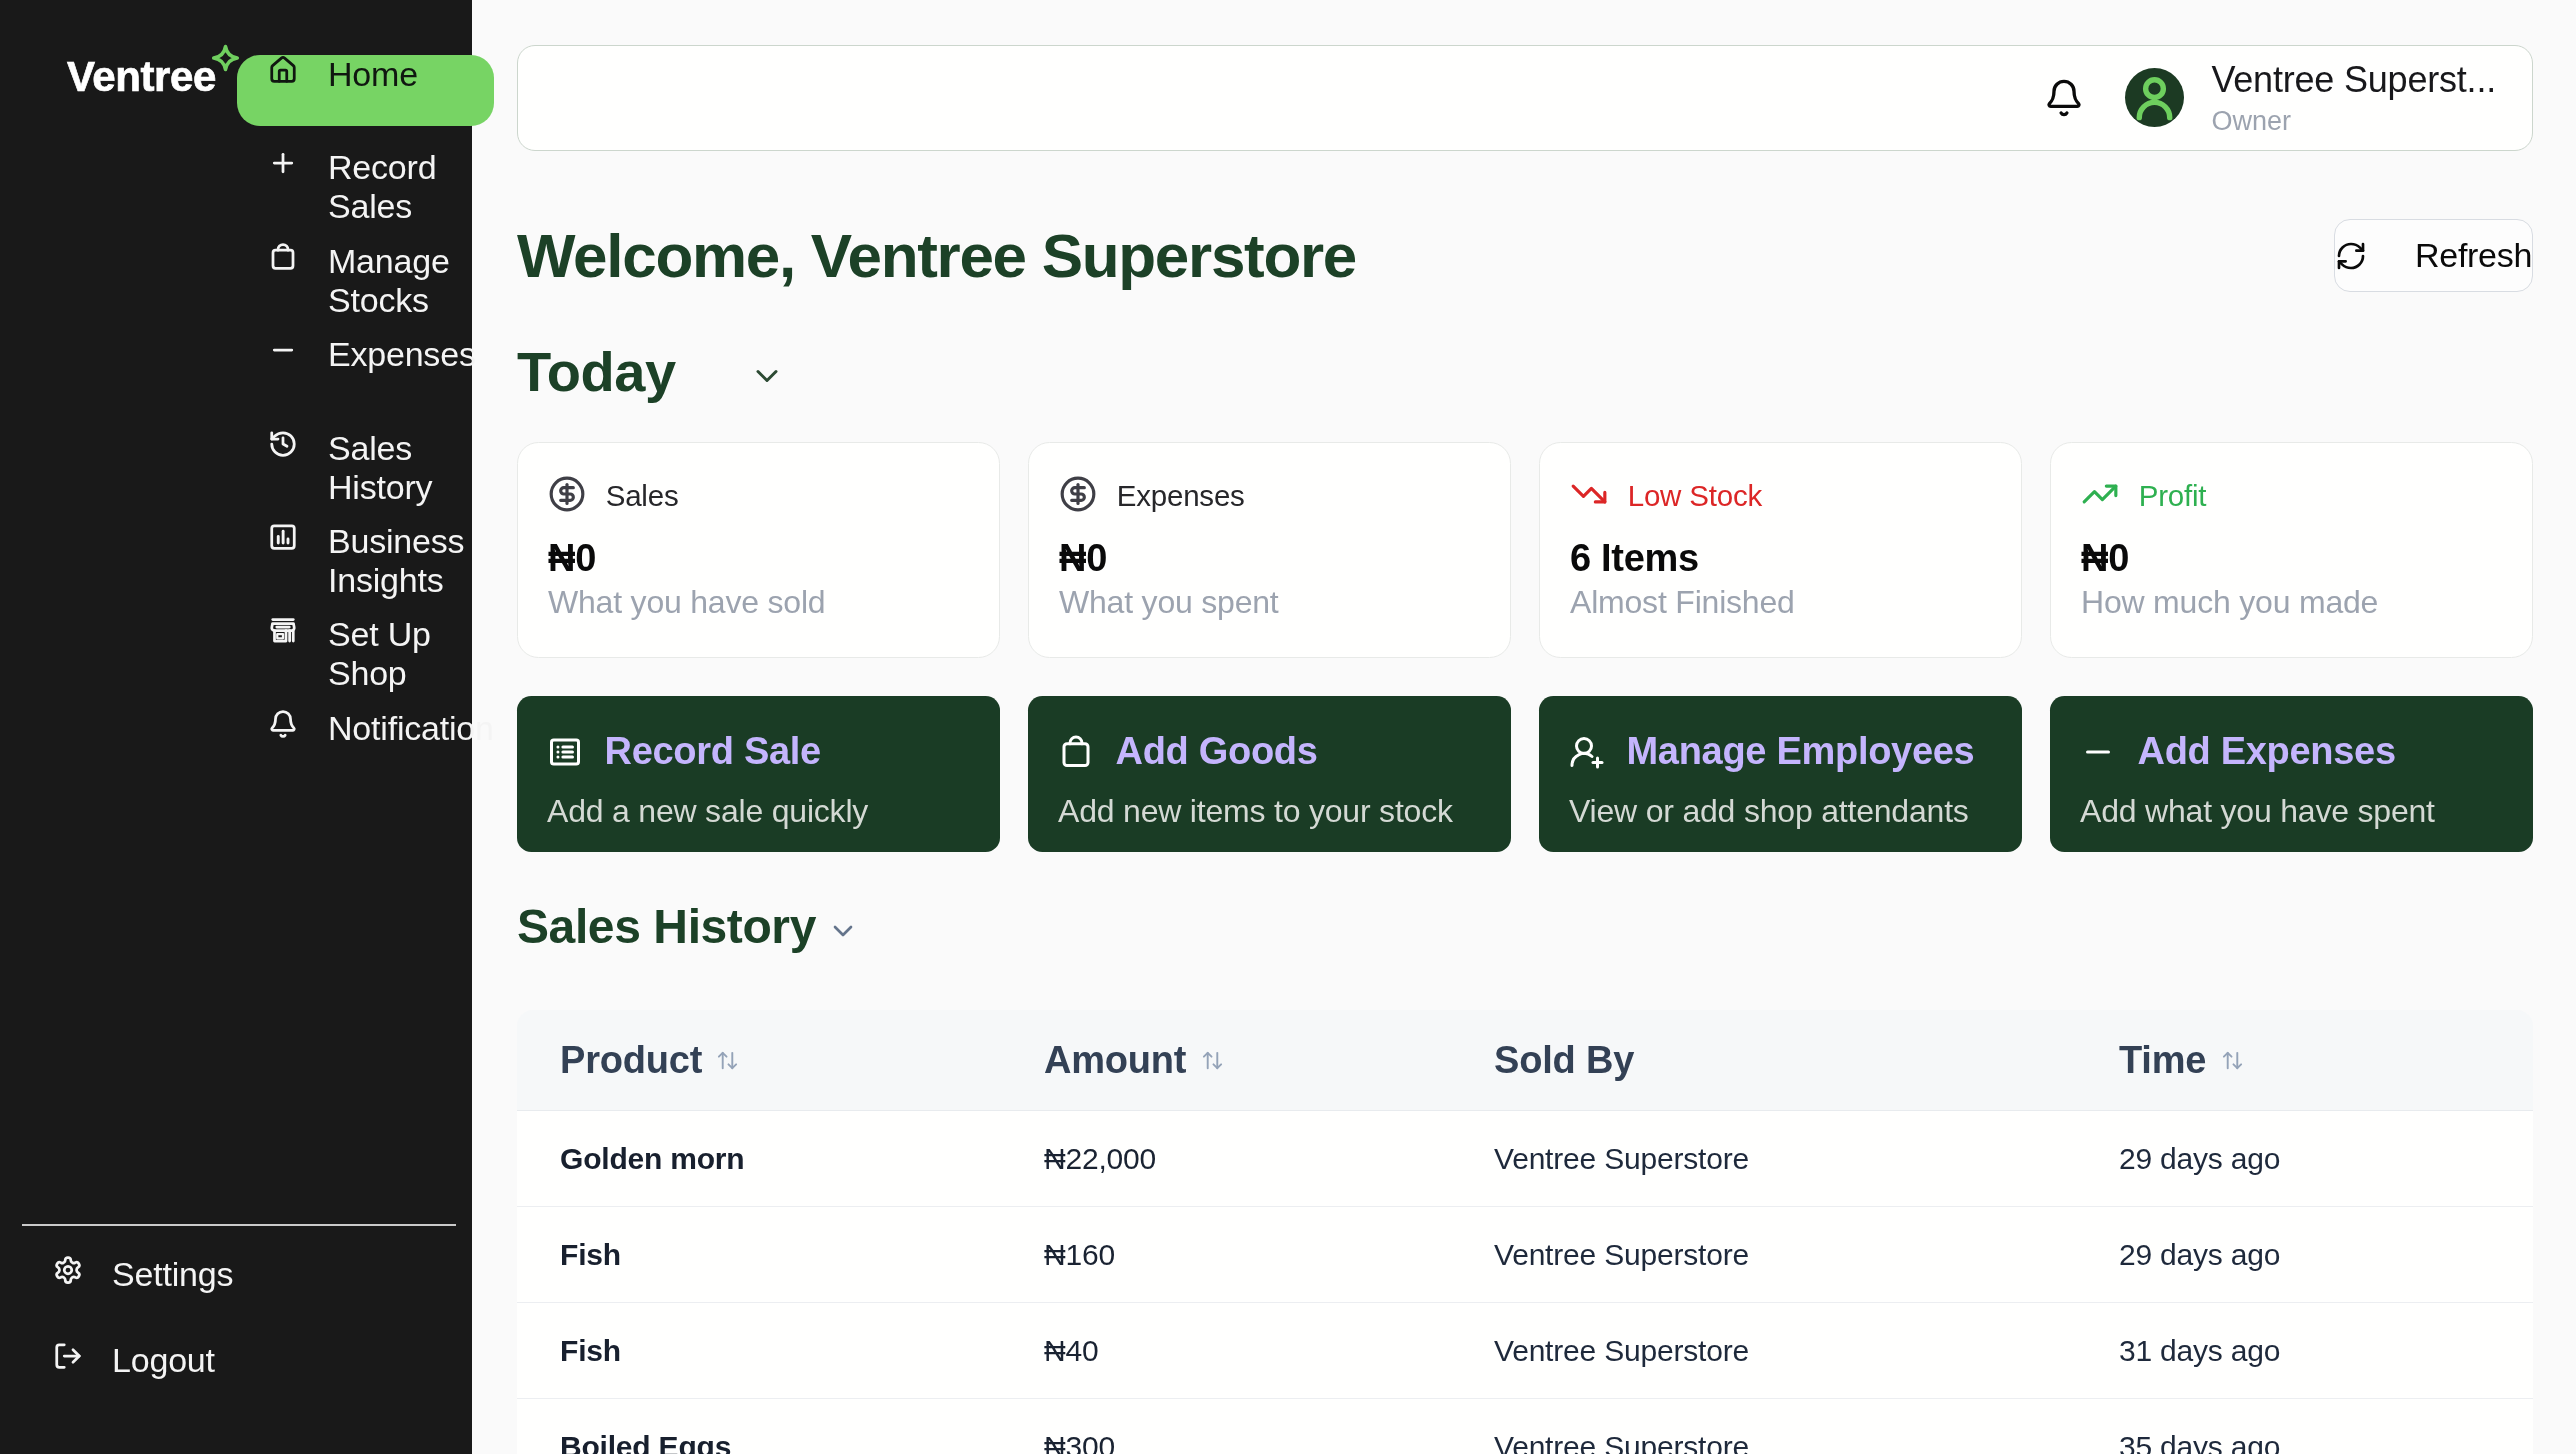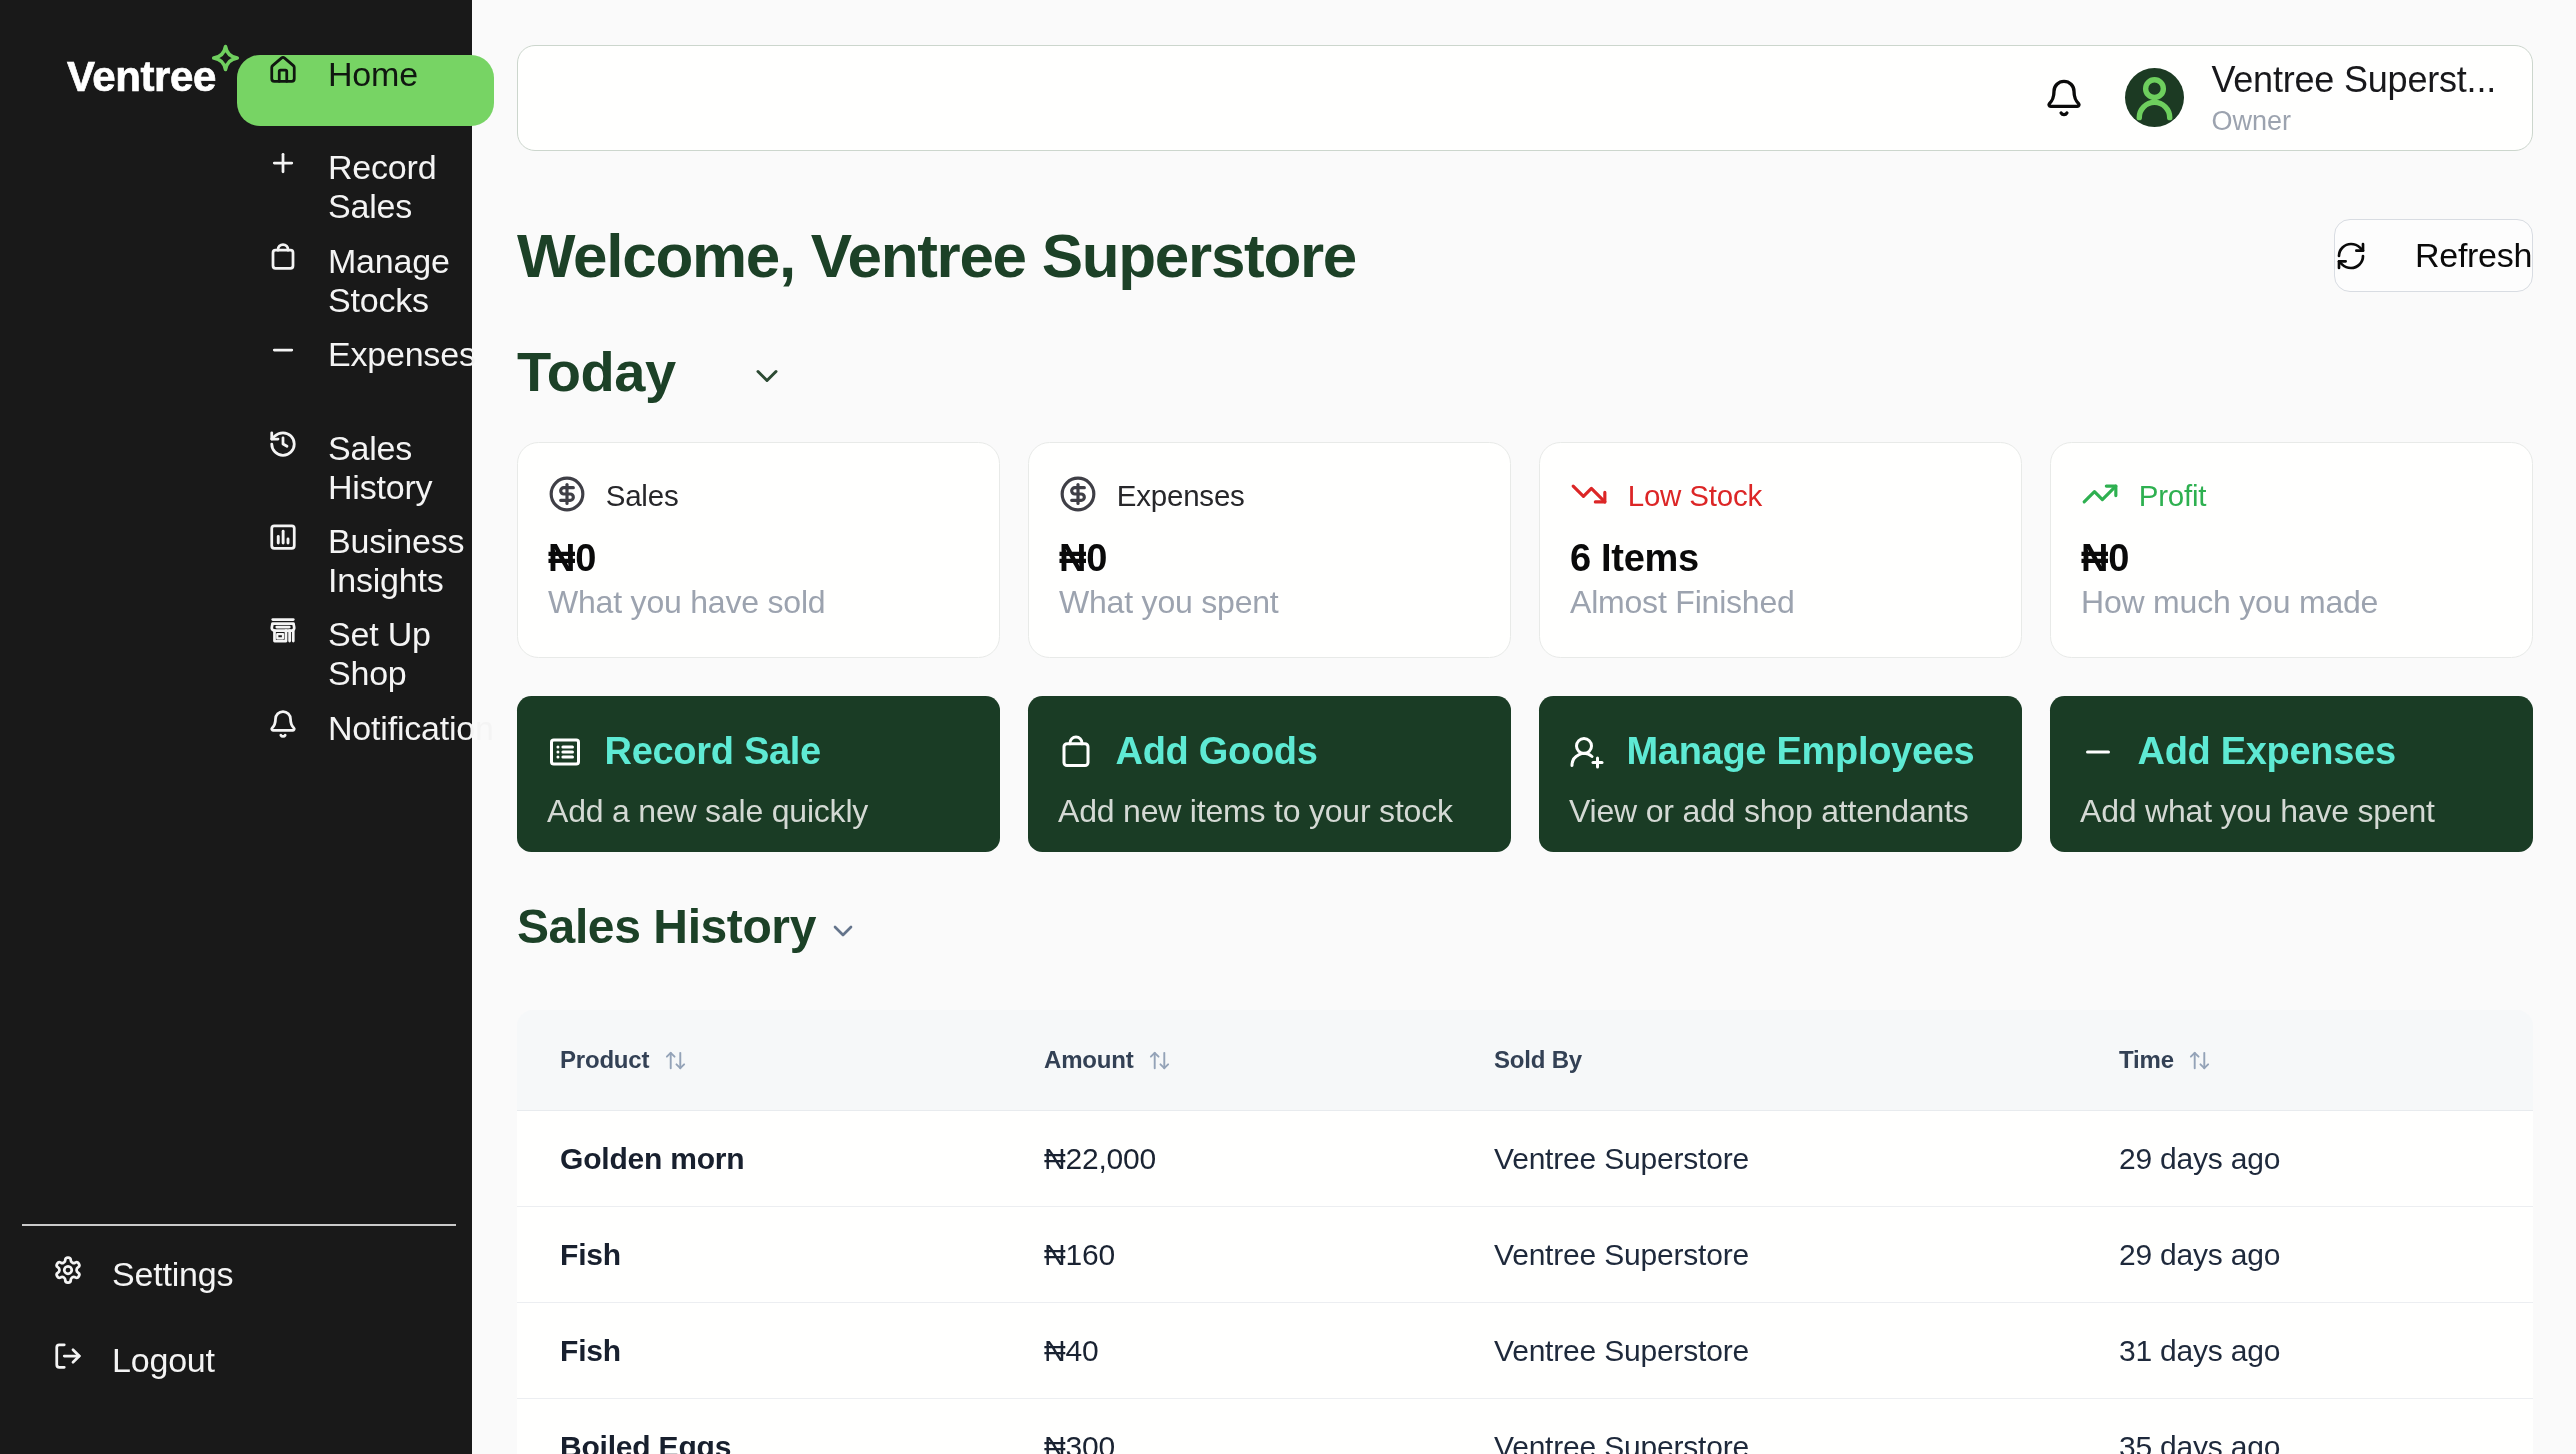--- a/index.html
+++ b/index.html
@@ -52,29 +52,29 @@
   .stat-top .sico svg { width:38px; height:38px; }
   .stat-label { font-size:29.5px; font-weight:500; color:#27272a; letter-spacing:-0.2px; }
   .stat-value { margin-top:25px; font-size:38px; font-weight:700; color:#0a0a0a; letter-spacing:-0.3px; line-height:41px; }
   .stat-caption { margin-top:5.4px; font-size:32px; color:#9ca3af; letter-spacing:-0.2px; }
 
   .actions { margin-top:38px; display:grid; grid-template-columns:repeat(4,1fr); gap:28px; }
   .action-card { background:#1a3c25; border-radius:14.3px; height:156px; padding:34px 30px 0 30px; cursor:pointer; }
   .action-top { display:flex; align-items:center; }
   .action-top .aico { width:36px; height:36px; display:flex; margin-right:21.5px; color:#ffffff; }
   .action-top .aico svg { width:36px; height:36px; }
-  .action-title { font-size:38px; font-weight:700; color:#5eead4; letter-spacing:-0.3px; }
+  .action-title { font-size:38px; font-weight:700; color:#c4b5fd; letter-spacing:-0.3px; }
   .action-caption { margin-top:19.7px; font-size:32px; color:#d4d9d4; letter-spacing:-0.2px; }
 
   .sh-row { margin-top:47px; display:flex; align-items:center; height:55px; }
   .sh-title { font-size:48px; font-weight:700; color:#1c4127; letter-spacing:-0.4px; }
 
   .table { margin-top:56px; }
   .thead { height:101px; background:#f6f8f9; border-radius:16px 16px 0 0; display:grid; grid-template-columns:484px 450px 625px 1fr; align-items:center; border-bottom:1.8px solid #e8ebee; }
-  .th { display:flex; align-items:center; padding-left:43px; font-size:24px; font-weight:700; color:#334155; letter-spacing:-0.2px; }
+  .th { display:flex; align-items:center; padding-left:43px; font-size:38px; font-weight:700; color:#334155; letter-spacing:-0.2px; }
   .trow { height:96px; background:#fffffe; display:grid; grid-template-columns:484px 450px 625px 1fr; align-items:center; border-bottom:1.8px solid #eceef1; }
   .td { padding-left:43px; font-size:30px; color:#1e293b; letter-spacing:-0.2px; }
   .td.product { font-weight:700; color:#18202e; }
   .td.amount { font-weight:500; color:#1a2332; }
 </style>
 </head>
 <body>
 
 <div class="app">
   <aside class="sidebar">

